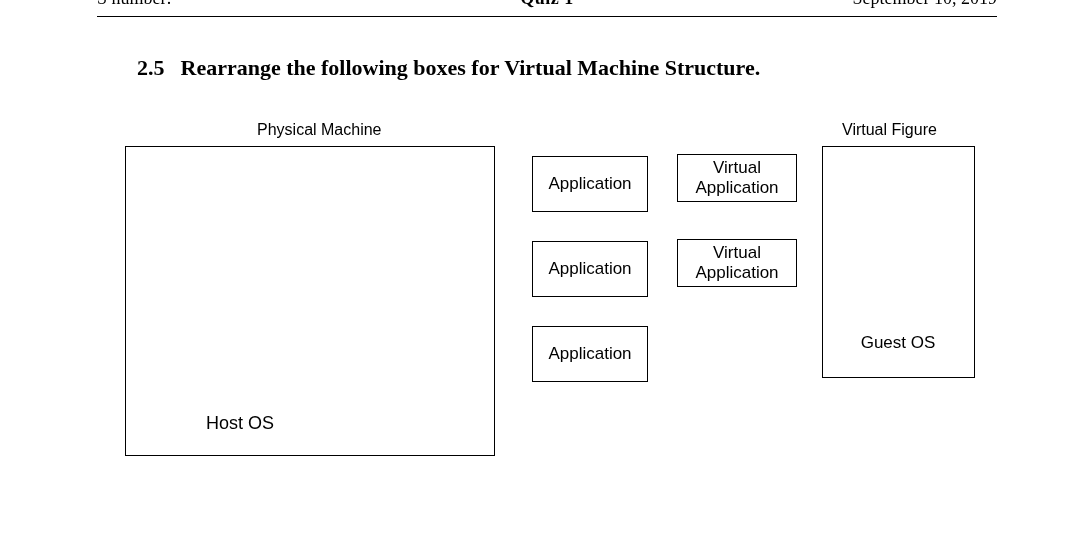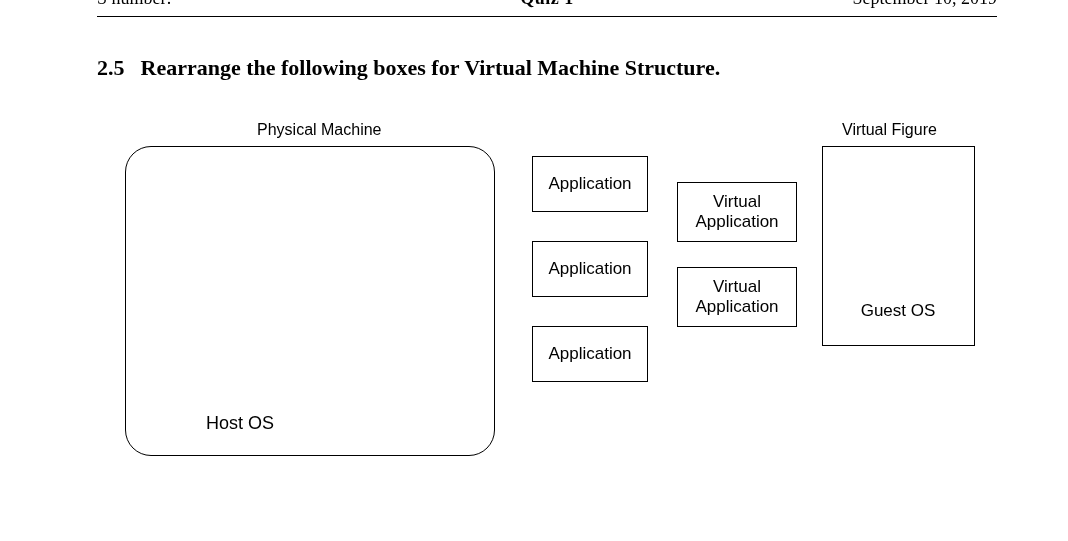--- a/index.html
+++ b/index.html
@@ -27,20 +27,21 @@
     font-family: "Times New Roman", Times, serif;
     font-weight: 500;
   }
   .hdr-left { position: absolute; left: 0; top: -12px; }
   .hdr-center { position: absolute; left: 50%; top: -12px; transform: translateX(-50%); font-weight: 700; letter-spacing: 0.5px;}
   .hdr-right { position: absolute; right: 0; top: -12px; }
   .section-title {
     margin-top: 38px;
     font-size: 22px;
     font-weight: 700;
+    margin-left: 40px;
   }
   .sect-num { margin-right: 16px; }
   .figure-area {
     position: relative;
     margin-top: 40px;
     height: 360px;
   }
   .lbl {
     position: absolute;
     font-family: "Helvetica Neue", Helvetica, Arial, sans-serif;
@@ -54,24 +55,24 @@
     box-sizing: border-box;
     font-family: "Helvetica Neue", Helvetica, Arial, sans-serif;
     font-size: 17px;
     display: flex;
     align-items: center;
     justify-content: center;
     text-align: center;
     line-height: 1.2;
     background: #fff;
   }
-  .big-box { width: 370px; height: 310px; border-radius: 26px; }
+  .big-box { width: 370px; height: 310px; }
   .app-box { width: 116px; height: 56px; }
-  .vapp-box { width: 120px; height: 60px; margin-top: 28px; }
-  .vm-box { width: 153px; height: 200px; }
+  .vapp-box { width: 120px; height: 48px; }
+  .vm-box { width: 153px; height: 232px; }
   .guest-box { width: 124px; height: 40px; position: absolute; }
   .hostos {
     position: absolute;
     font-family: "Helvetica Neue", Helvetica, Arial, sans-serif;
     font-size: 18px;
   }
   .caption {
     font-family: "Times New Roman", Times, serif;
     font-size: 18px;
     text-align: center;

